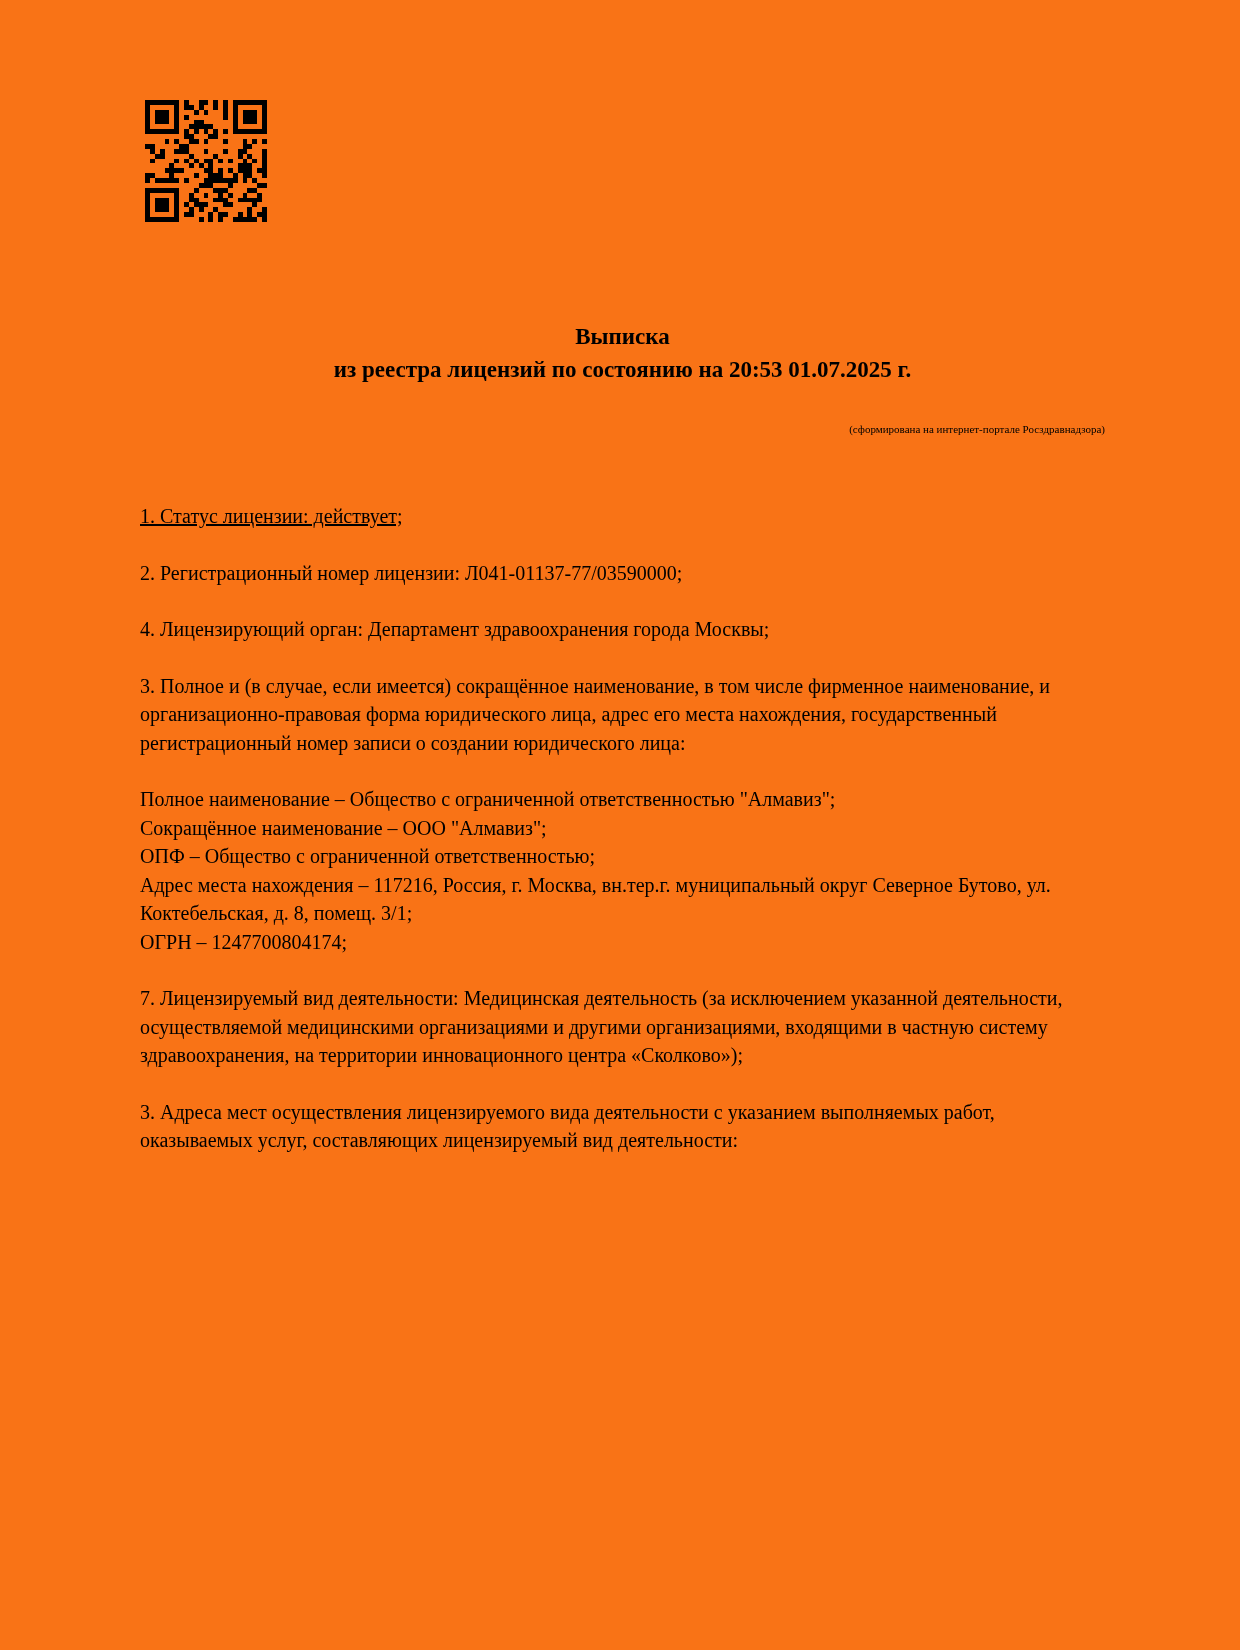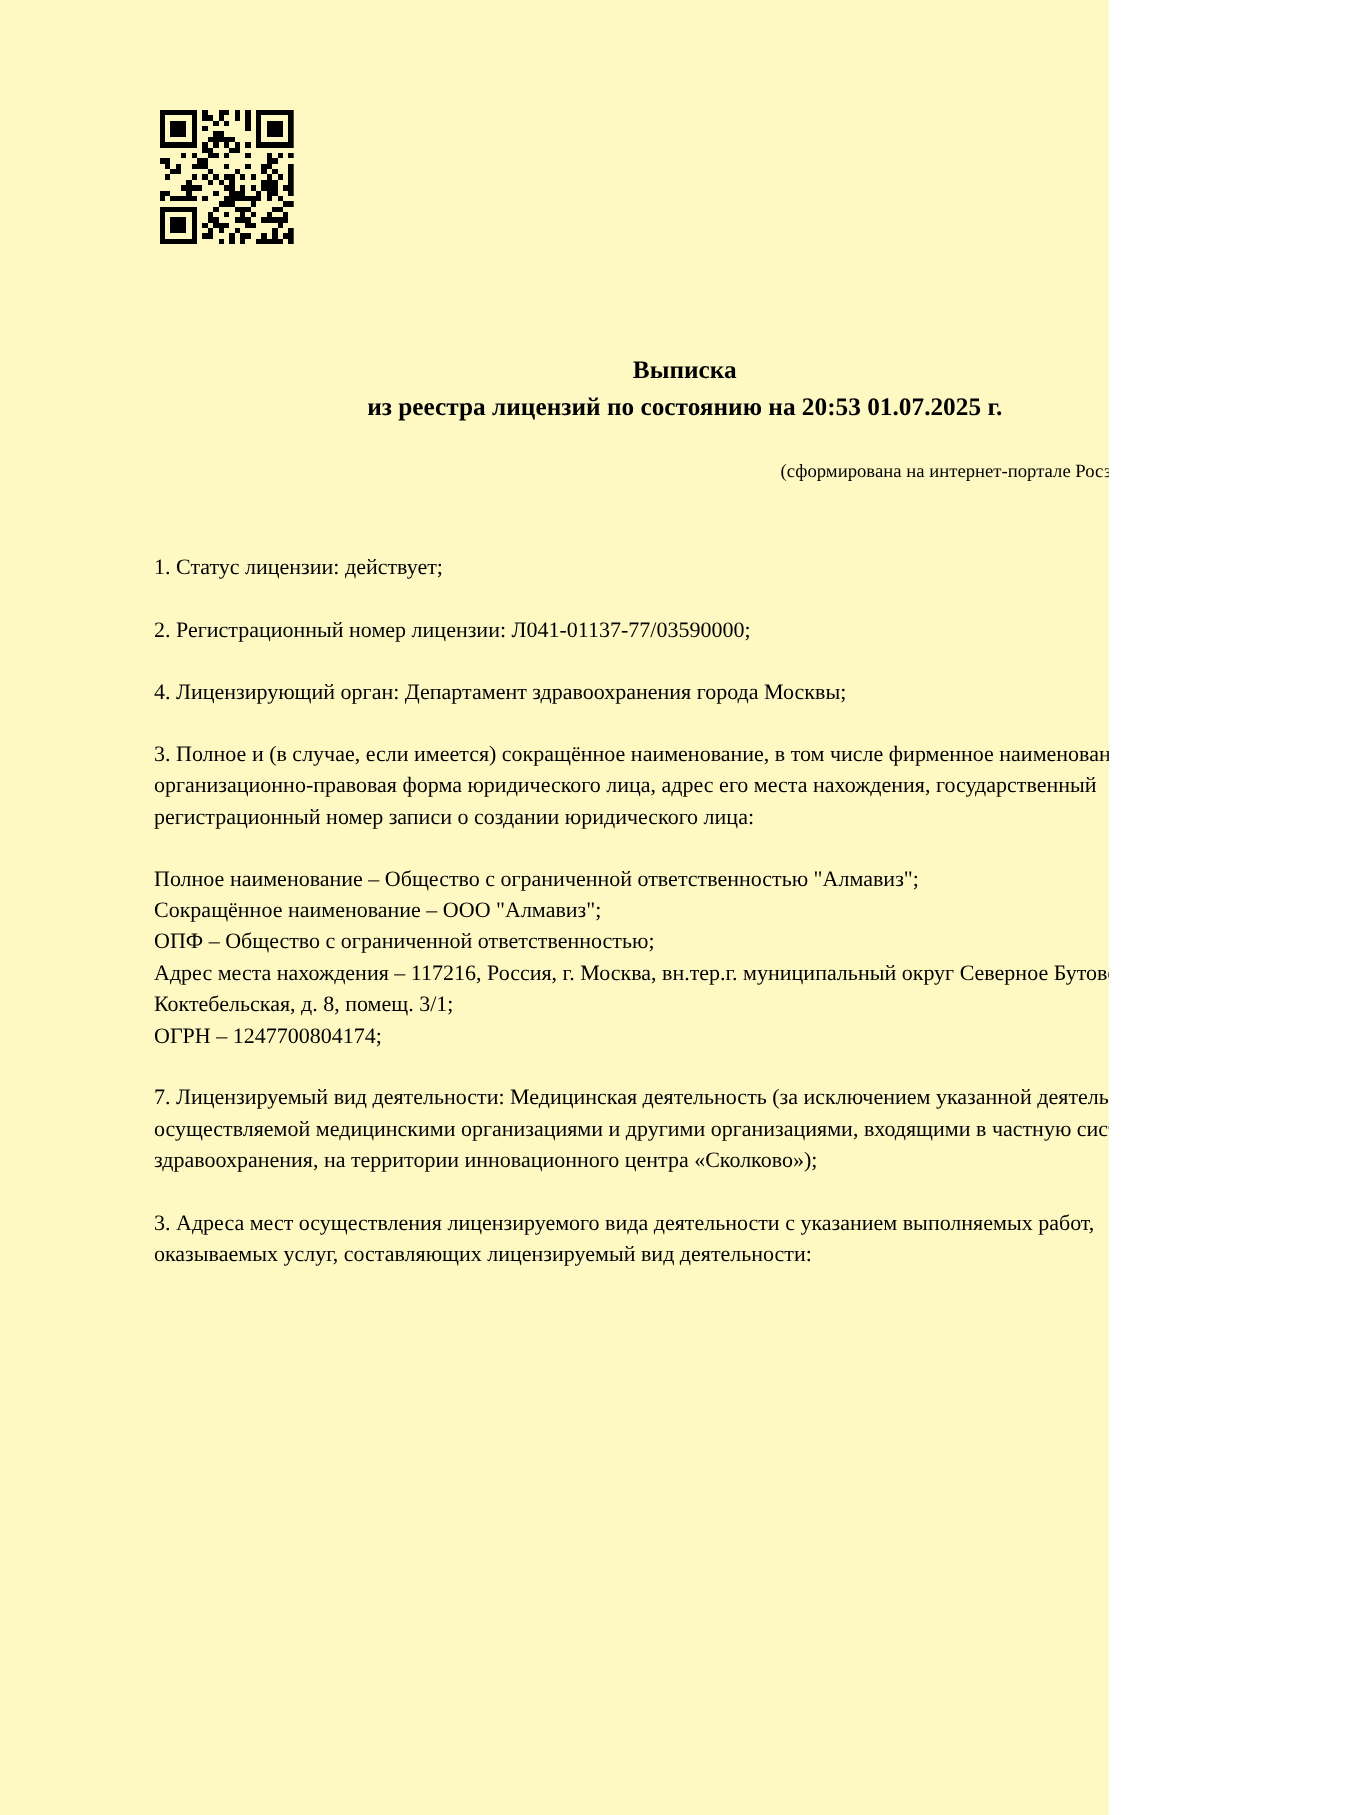--- a/index.html
+++ b/index.html
@@ -2,23 +2,23 @@
 <html><head>
 <meta charset="utf-8">
 <style>
   html, body {
     margin: 0;
     padding: 0;
     background: #ffffff;
   }
   .page {
     position: relative;
-    width: 1008px;
+    width: 1240px;
     height: 1650px;
-    background: #fef9c3;
+    background: #f97316;
     color: #000000;
     font-family: "Liberation Serif", "DejaVu Serif", serif;
     overflow: hidden;
   }
   .qr {
     position: absolute;
     top: 100px;
     left: 145px;
     width: 122px;
     height: 122px;
@@ -38,32 +38,33 @@
   }
   .title {
     text-align: center;
     font-weight: bold;
     font-size: 23px;
     line-height: 33px;
   }
   .subtitle {
     margin-top: 32px;
     text-align: right;
-    font-size: 17px;
+    font-size: 11px;
     line-height: 22px;
   }
   .para {
     margin: 28px 0 0 0;
     font-size: 20px;
     line-height: 28.5px;
     white-space: pre-wrap;
     text-align: left;
   }
   .para.first {
     margin-top: 62px;
+    text-decoration: underline;
   }
 </style>
 </head>
 <body>
 
 <div class="page">
 
   <div class="qr">
     <svg viewBox="0 0 25 25" shape-rendering="crispEdges">
         <rect x="0" y="0" width="1" height="1"></rect>

